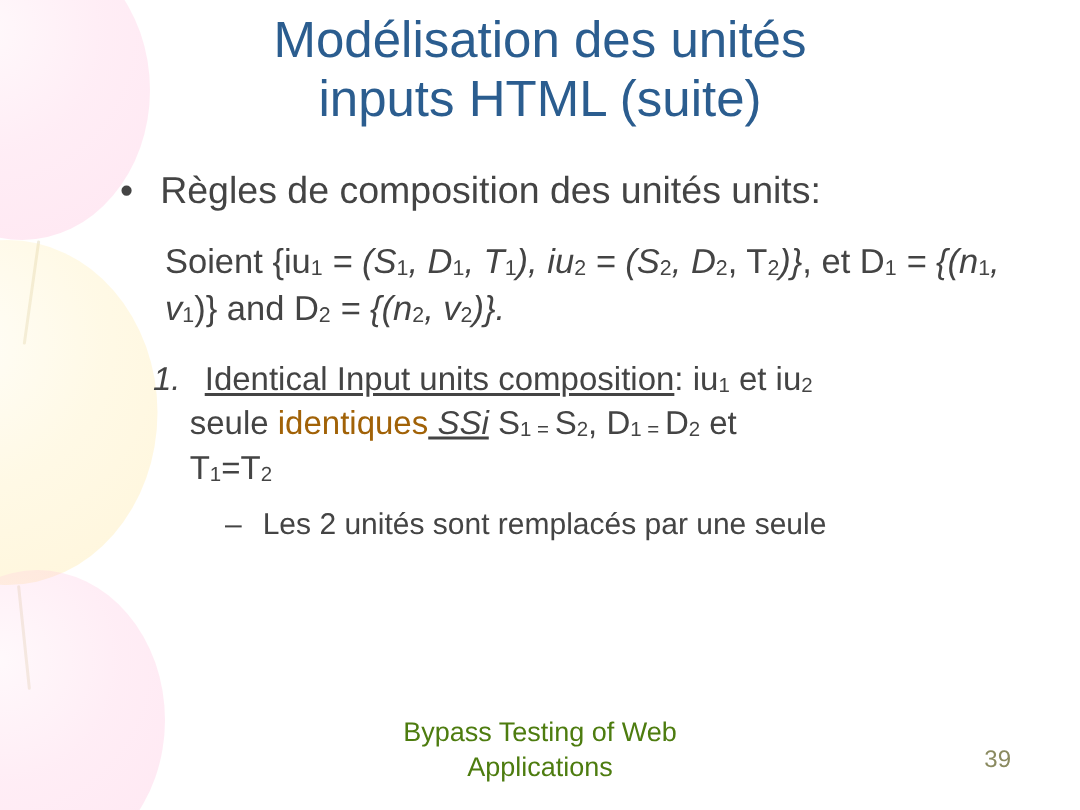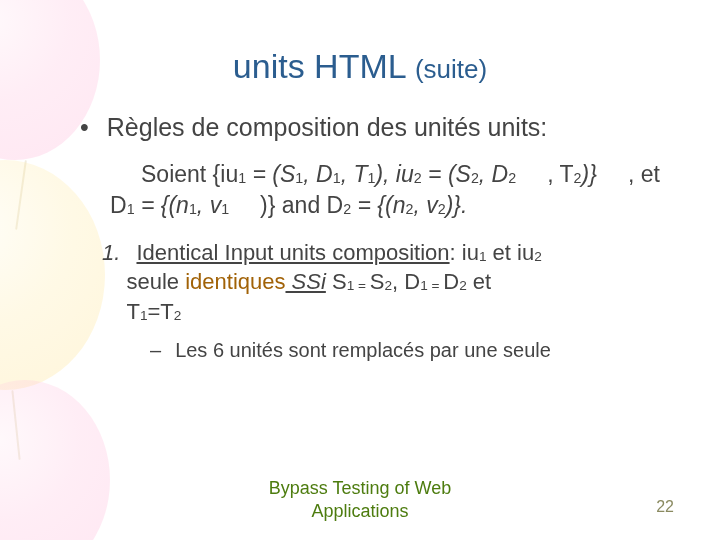--- a/index.html
+++ b/index.html
@@ -29,37 +29,37 @@
     z-index: 10;
     padding: 8px 40px 0 40px;
   }
   h1 {
     text-align: center;
     color: #2b5d8f;
     font-weight: normal;
     font-size: 34px;
     line-height: 1.15;
   }
-  h1 .suite { font-size: 26px; }
+  h1 .suite { font-size: 34px; }
   .bullet {
     margin: 26px 0 0 40px;
     color: #444;
     font-size: 25px;
     line-height: 1.25;
     display: flex;
   }
   .bullet .dot { margin-right: 18px; }
   .formula {
     margin: 16px 0 0 70px;
     color: #444;
     font-size: 23px;
     line-height: 1.35;
     font-style: italic;
   }
-  .formula .rm { font-style: normal; margin-left: 31px; }
+  .formula .rm { font-style: normal; }
   .rule1 {
     margin: 16px 0 0 62px;
     color: #444;
     font-size: 22px;
     line-height: 1.35;
   }
   .rule1 .num { font-style: italic; margin-right: 10px; }
   .rule1 .ultxt { text-decoration: underline; }
   .rule1 .red { color: #a16207; }
   .rule1 .uss { text-decoration: underline; font-style: italic; }
@@ -92,43 +92,43 @@
 <body>
 
 <div class="balloon pink" style="width:170px;height:200px;left:-70px;top:-40px;"></div>
 <div class="string" style="left:20px;top:160px;height:70px;transform:rotate(8deg);"></div>
 <div class="balloon yellow" style="width:200px;height:230px;left:-95px;top:160px;"></div>
 <div class="string" style="left:15px;top:390px;height:70px;transform:rotate(-6deg);"></div>
 <div class="balloon pink" style="width:170px;height:200px;left:-60px;top:380px;"></div>
 
 <div class="content">
   <h1>
-    <br>
-    <span>units HTML </span><span class="suite">(suite)</span>
+    <span>Modélisation des unités</span><br>
+    <span>inputs HTML </span><span class="suite">(suite)</span>
   </h1>
 
   <div class="bullet">
     <span class="dot">•</span>
     <span>Règles de composition des unités units:</span>
   </div>
 
   <div class="formula">
     <span class="rm">Soient {iu</span><span class="sub">1</span><span> = (S</span><span class="sub">1</span><span>, D</span><span class="sub">1</span><span>, T</span><span class="sub">1</span><span>), iu</span><span class="sub">2</span><span> = (S</span><span class="sub">2</span><span>, D</span><span class="sub">2</span><span class="rm">, T</span><span class="sub">2</span><span>)}</span><span class="rm">, et D</span><span class="sub">1</span><span> = {(n</span><span class="sub">1</span><span>, v</span><span class="sub">1</span><span class="rm">)} and D</span><span class="sub">2</span><span> = {(n</span><span class="sub">2</span><span>, v</span><span class="sub">2</span><span>)}.</span>
   </div>
 
   <div class="rule1">
     <span class="num">1.</span>
     <span class="ultxt">Identical Input units composition</span><span>: </span><span>iu</span><span class="sub">1</span><span> et </span><span>iu</span><span class="sub">2</span><br>
     &nbsp;&nbsp;&nbsp;&nbsp;<span>seule </span><span class="red">identiques</span><span class="uss"> SSi</span><span> S</span><span class="sub">1</span><span class="sub"> = </span>S<span class="sub">2</span>, <span>D</span><span class="sub">1</span><span class="sub"> = </span>D<span class="sub">2</span><span> et </span><br>
     &nbsp;&nbsp;&nbsp;&nbsp;<span>T</span><span class="sub">1</span><span>=</span>T<span class="sub">2</span>
   </div>
 
   <div class="sublist">
     <span class="dash">–</span>
-    <span>Les 6 unités sont remplacés par une seule</span>
+    <span>Les 2 unités sont remplacés par une seule</span>
   </div>
 </div>
 
 <div class="footer">
   <span>Bypass Testing of Web</span><br>
   <span>Applications</span>
 </div>
-<div class="pagenum">22</div>
+<div class="pagenum">39</div>
 
 </body></html>

